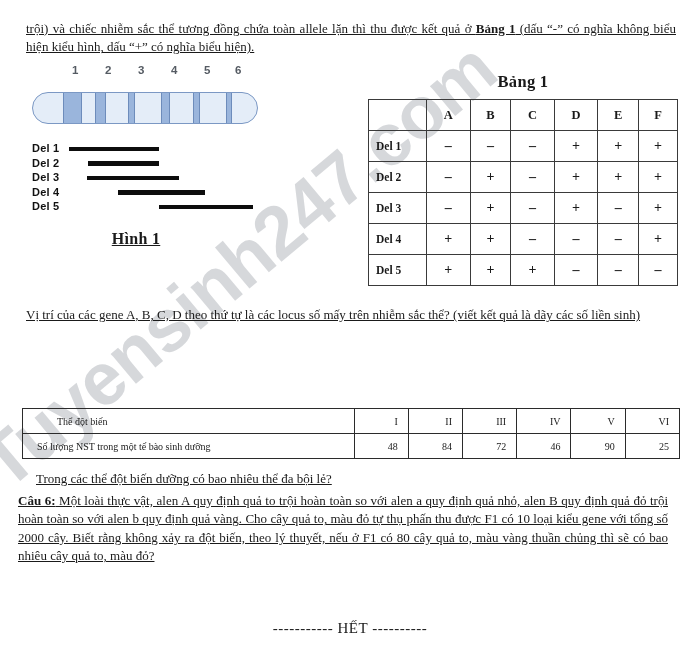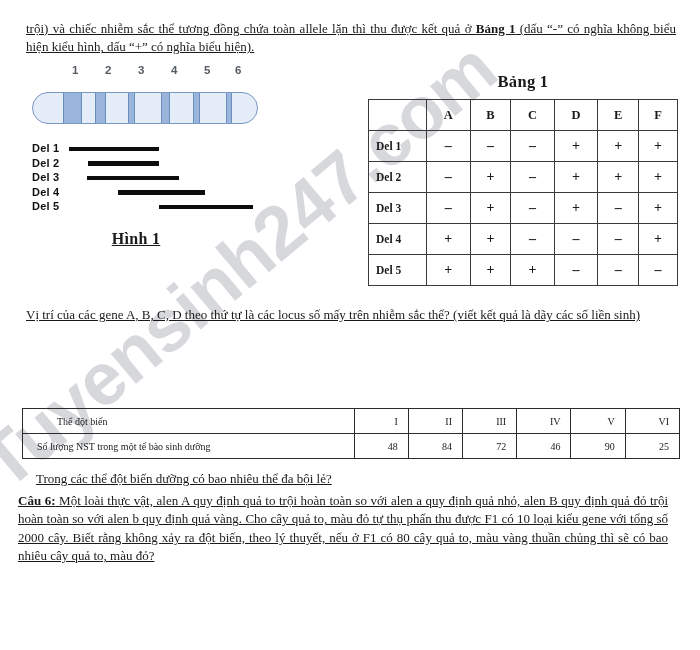--- a/index.html
+++ b/index.html
@@ -374,14 +374,15 @@
   </div>
 
   <div id="after-table">
     <p class="para" style="text-indent:10px">Trong các thể đột biến dưỡng có bao nhiêu thể đa bội lẻ?</p>
   </div>
 
   <div id="cau6">
     <p class="para"><span class="bold">Câu 6:</span><span> Một loài thực vật, alen A quy định quả to trội hoàn toàn so với alen a quy định quả nhỏ, alen B quy định quả đỏ trội hoàn toàn so với alen b quy định quả vàng. Cho cây quả to, màu đỏ tự thụ phấn thu được F1 có 10 loại kiểu gene với tổng số 2000 cây. Biết rằng không xảy ra đột biến, theo lý thuyết, nếu ở F1 có 80 cây quả to, màu vàng thuần chủng thì sẽ có bao nhiêu cây quả to, màu đỏ?</span></p>
   </div>
 
+  <div id="footer">----------- HẾT ----------</div>
 
 </div>
 
 </body></html>

